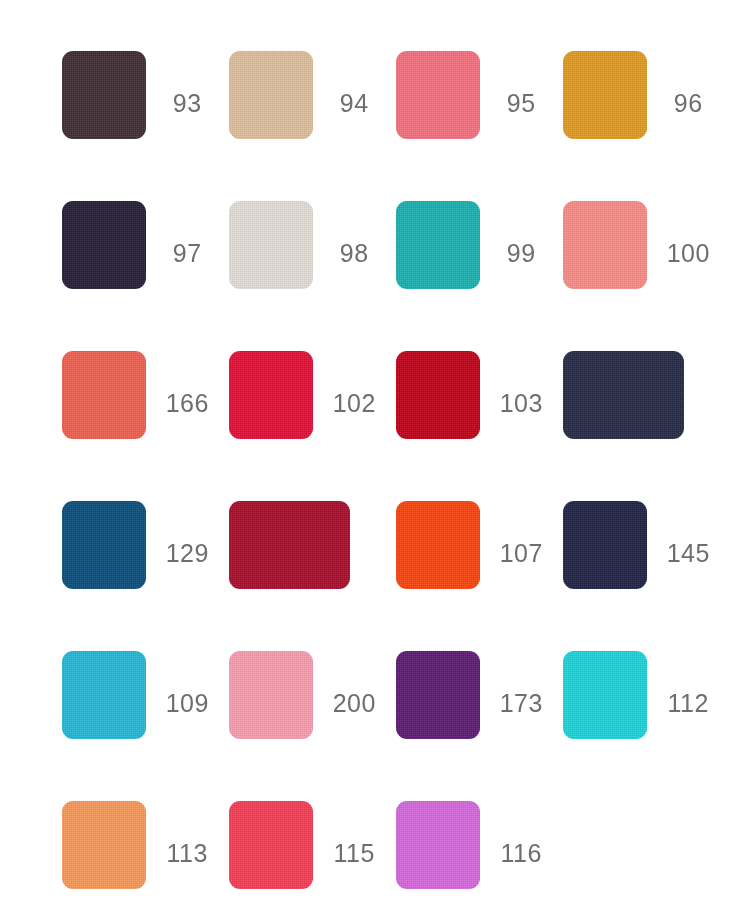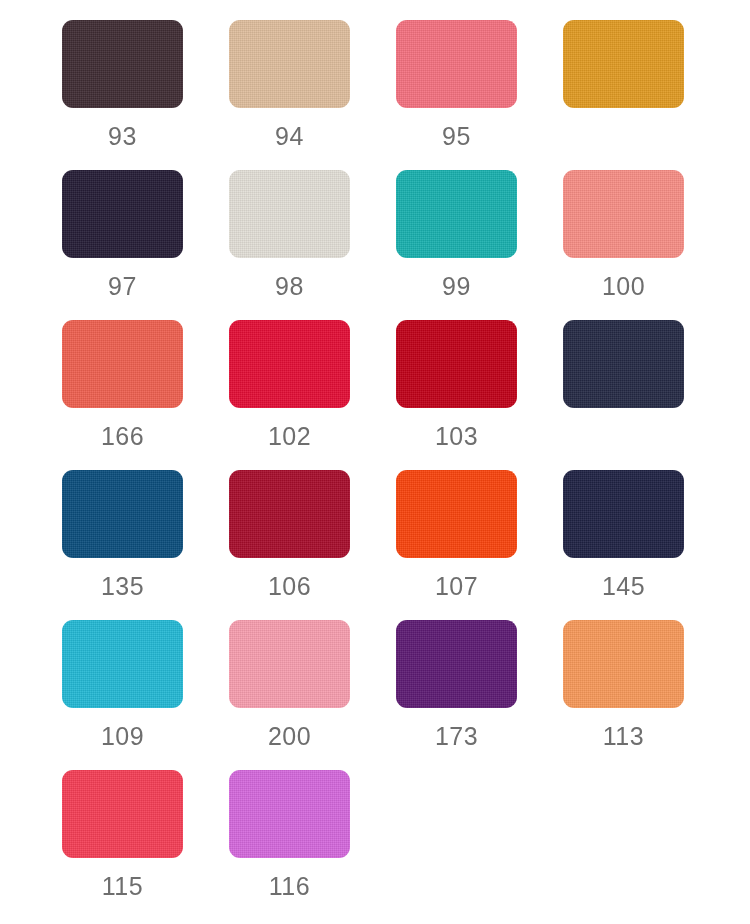--- a/index.html
+++ b/index.html
@@ -17,22 +17,22 @@
     display: grid;
     grid-template-columns: repeat(4, 167px);
     grid-template-rows: repeat(6, 150px);
     justify-content: start;
     padding-left: 62px;
     padding-top: 20px;
     box-sizing: border-box;
   }
   .swatch-cell {
     display: flex;
-    flex-direction: column;
-    align-items: flex-start;
+    flex-direction: row;
+    align-items: center;
     width: 167px;
   }
   .swatch-chip {
     width: 121px;
     height: 88px;
     border-radius: 11px;
     position: relative;
     overflow: hidden;
   }
   
@@ -66,20 +66,21 @@
     <div class="swatch-cell">
       <div class="swatch-chip" style="background-color: rgb(222, 189, 156);"></div>
       <div class="swatch-label">94</div>
     </div>
     <div class="swatch-cell">
       <div class="swatch-chip" style="background-color: rgb(244, 112, 127);"></div>
       <div class="swatch-label">95</div>
     </div>
     <div class="swatch-cell">
       <div class="swatch-chip" style="background-color: rgb(224, 154, 34);"></div>
+      <div class="swatch-label">96</div>
     </div>
     <div class="swatch-cell">
       <div class="swatch-chip" style="background-color: rgb(36, 28, 53);"></div>
       <div class="swatch-label">97</div>
     </div>
     <div class="swatch-cell">
       <div class="swatch-chip" style="background-color: rgb(226, 222, 214);"></div>
       <div class="swatch-label">98</div>
     </div>
     <div class="swatch-cell">
@@ -100,25 +101,24 @@
     </div>
     <div class="swatch-cell">
       <div class="swatch-chip" style="background-color: rgb(192, 0, 24);"></div>
       <div class="swatch-label">103</div>
     </div>
     <div class="swatch-cell">
       <div class="swatch-chip" style="background-color: rgb(36, 41, 68);"></div>
     </div>
     <div class="swatch-cell">
       <div class="swatch-chip" style="background-color: rgb(10, 77, 124);"></div>
-      <div class="swatch-label">135</div>
+      <div class="swatch-label">129</div>
     </div>
     <div class="swatch-cell">
       <div class="swatch-chip" style="background-color: rgb(167, 12, 43);"></div>
-      <div class="swatch-label">106</div>
     </div>
     <div class="swatch-cell">
       <div class="swatch-chip" style="background-color: rgb(249, 67, 12);"></div>
       <div class="swatch-label">107</div>
     </div>
     <div class="swatch-cell">
       <div class="swatch-chip" style="background-color: rgb(30, 33, 67);"></div>
       <div class="swatch-label">145</div>
     </div>
     <div class="swatch-cell">
@@ -127,20 +127,24 @@
     </div>
     <div class="swatch-cell">
       <div class="swatch-chip" style="background-color: rgb(247, 157, 174);"></div>
       <div class="swatch-label">200</div>
     </div>
     <div class="swatch-cell">
       <div class="swatch-chip" style="background-color: rgb(92, 26, 114);"></div>
       <div class="swatch-label">173</div>
     </div>
     <div class="swatch-cell">
+      <div class="swatch-chip" style="background-color: rgb(28, 211, 216);"></div>
+      <div class="swatch-label">112</div>
+    </div>
+    <div class="swatch-cell">
       <div class="swatch-chip" style="background-color: rgb(247, 152, 89);"></div>
       <div class="swatch-label">113</div>
     </div>
     <div class="swatch-cell">
       <div class="swatch-chip" style="background-color: rgb(245, 61, 85);"></div>
       <div class="swatch-label">115</div>
     </div>
     <div class="swatch-cell">
       <div class="swatch-chip" style="background-color: rgb(212, 103, 220);"></div>
       <div class="swatch-label">116</div>

